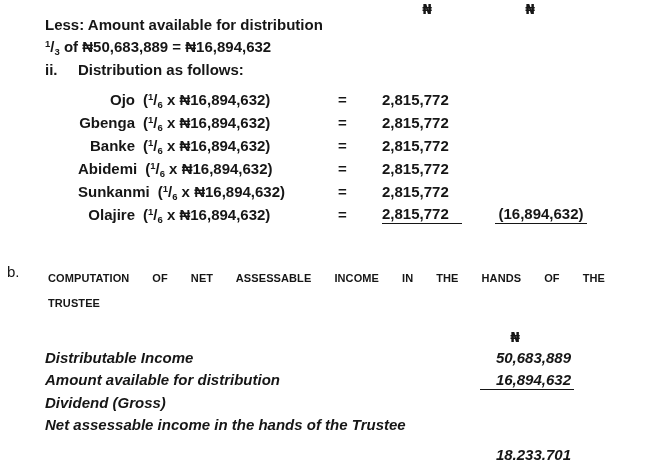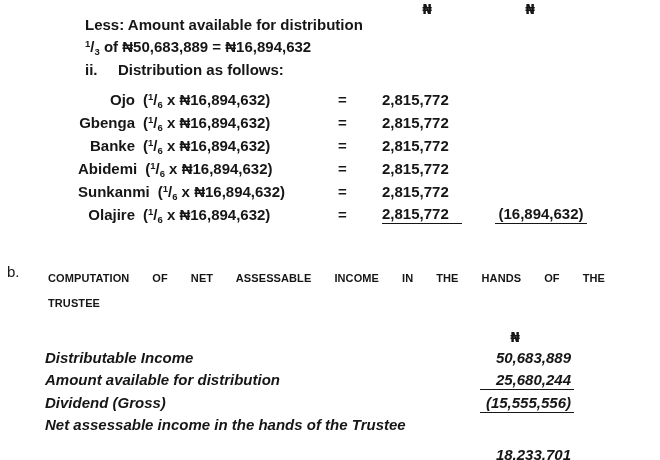--- a/index.html
+++ b/index.html
@@ -13,21 +13,21 @@
   }
   .page { position: relative; width: 660px; height: 460px; background: #fff; overflow: hidden; }
 
   
   .naira { position: absolute; width: 20px; text-align: center; font-family: "DejaVu Sans", sans-serif; font-size: 14px; }
   .naira-top1 { left: 417px; top: 1px; }
   .naira-top2 { left: 520px; top: 1px; }
   .naira-b   { left: 505px; top: 329px; }
 
   
-  .line { position: absolute; left: 45px; line-height: 20px; white-space: nowrap; margin-left: 40px; }
+  .line { position: absolute; left: 45px; line-height: 20px; white-space: nowrap; }
   .less-line { top: 15px; }
   .frac-line { top: 37px; }
   .ii-line   { top: 60px; width: 400px; }
   .ii-title  { position: absolute; left: 33px; top: 0; white-space: nowrap; }
 
   .fsup { font-size: 9.5px; position: relative; top: -5.5px; }
   .fsub { font-size: 9.5px; position: relative; top: 2.5px; }
 
   
   .dist { position: absolute; left: 78px; top: 88px; width: 560px; }
@@ -123,27 +123,26 @@
 
   <div class="brows">
 
     <div class="brow">
       <span class="blabel">Distributable Income</span>
       <span class="bval">50,683,889</span>
     </div>
 
     <div class="brow">
       <span class="blabel">Amount available for distribution</span>
-      <span class="bval u1">25,680,244</span>
+      <span class="bval u1">16,894,632</span>
     </div>
 
 
     <div class="brow">
       <span class="blabel">Dividend (Gross)</span>
-      <span class="bval u1">(15,555,556)</span>
     </div>
 
     <div class="brow">
       <span class="blabel">Net assessable income in the hands of the Trustee</span>
       <span class="bval u2">18,233,701</span>
     </div>
 
   </div>
 
 </div>

